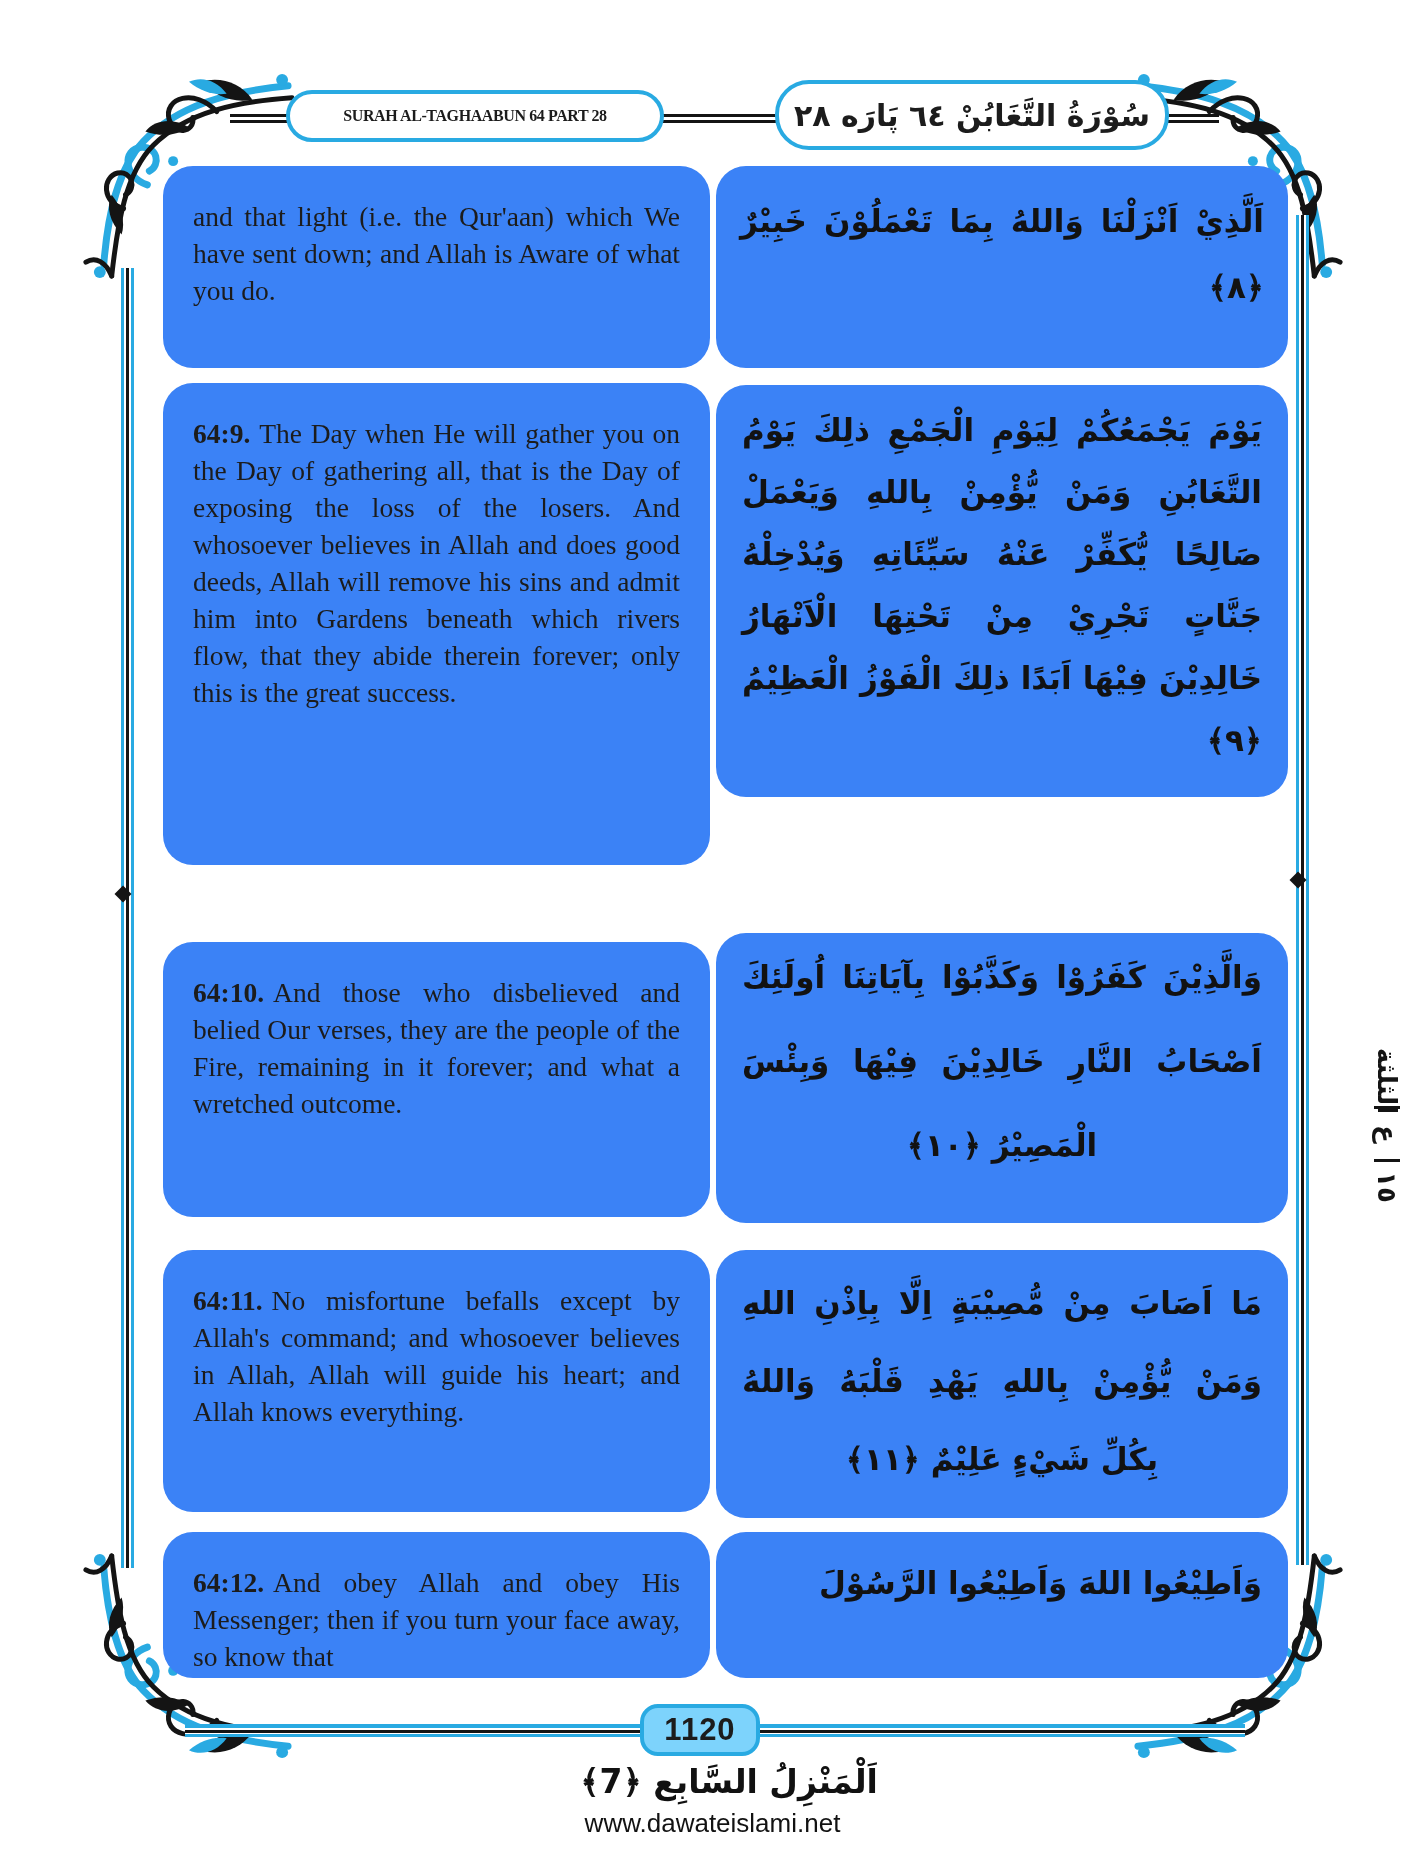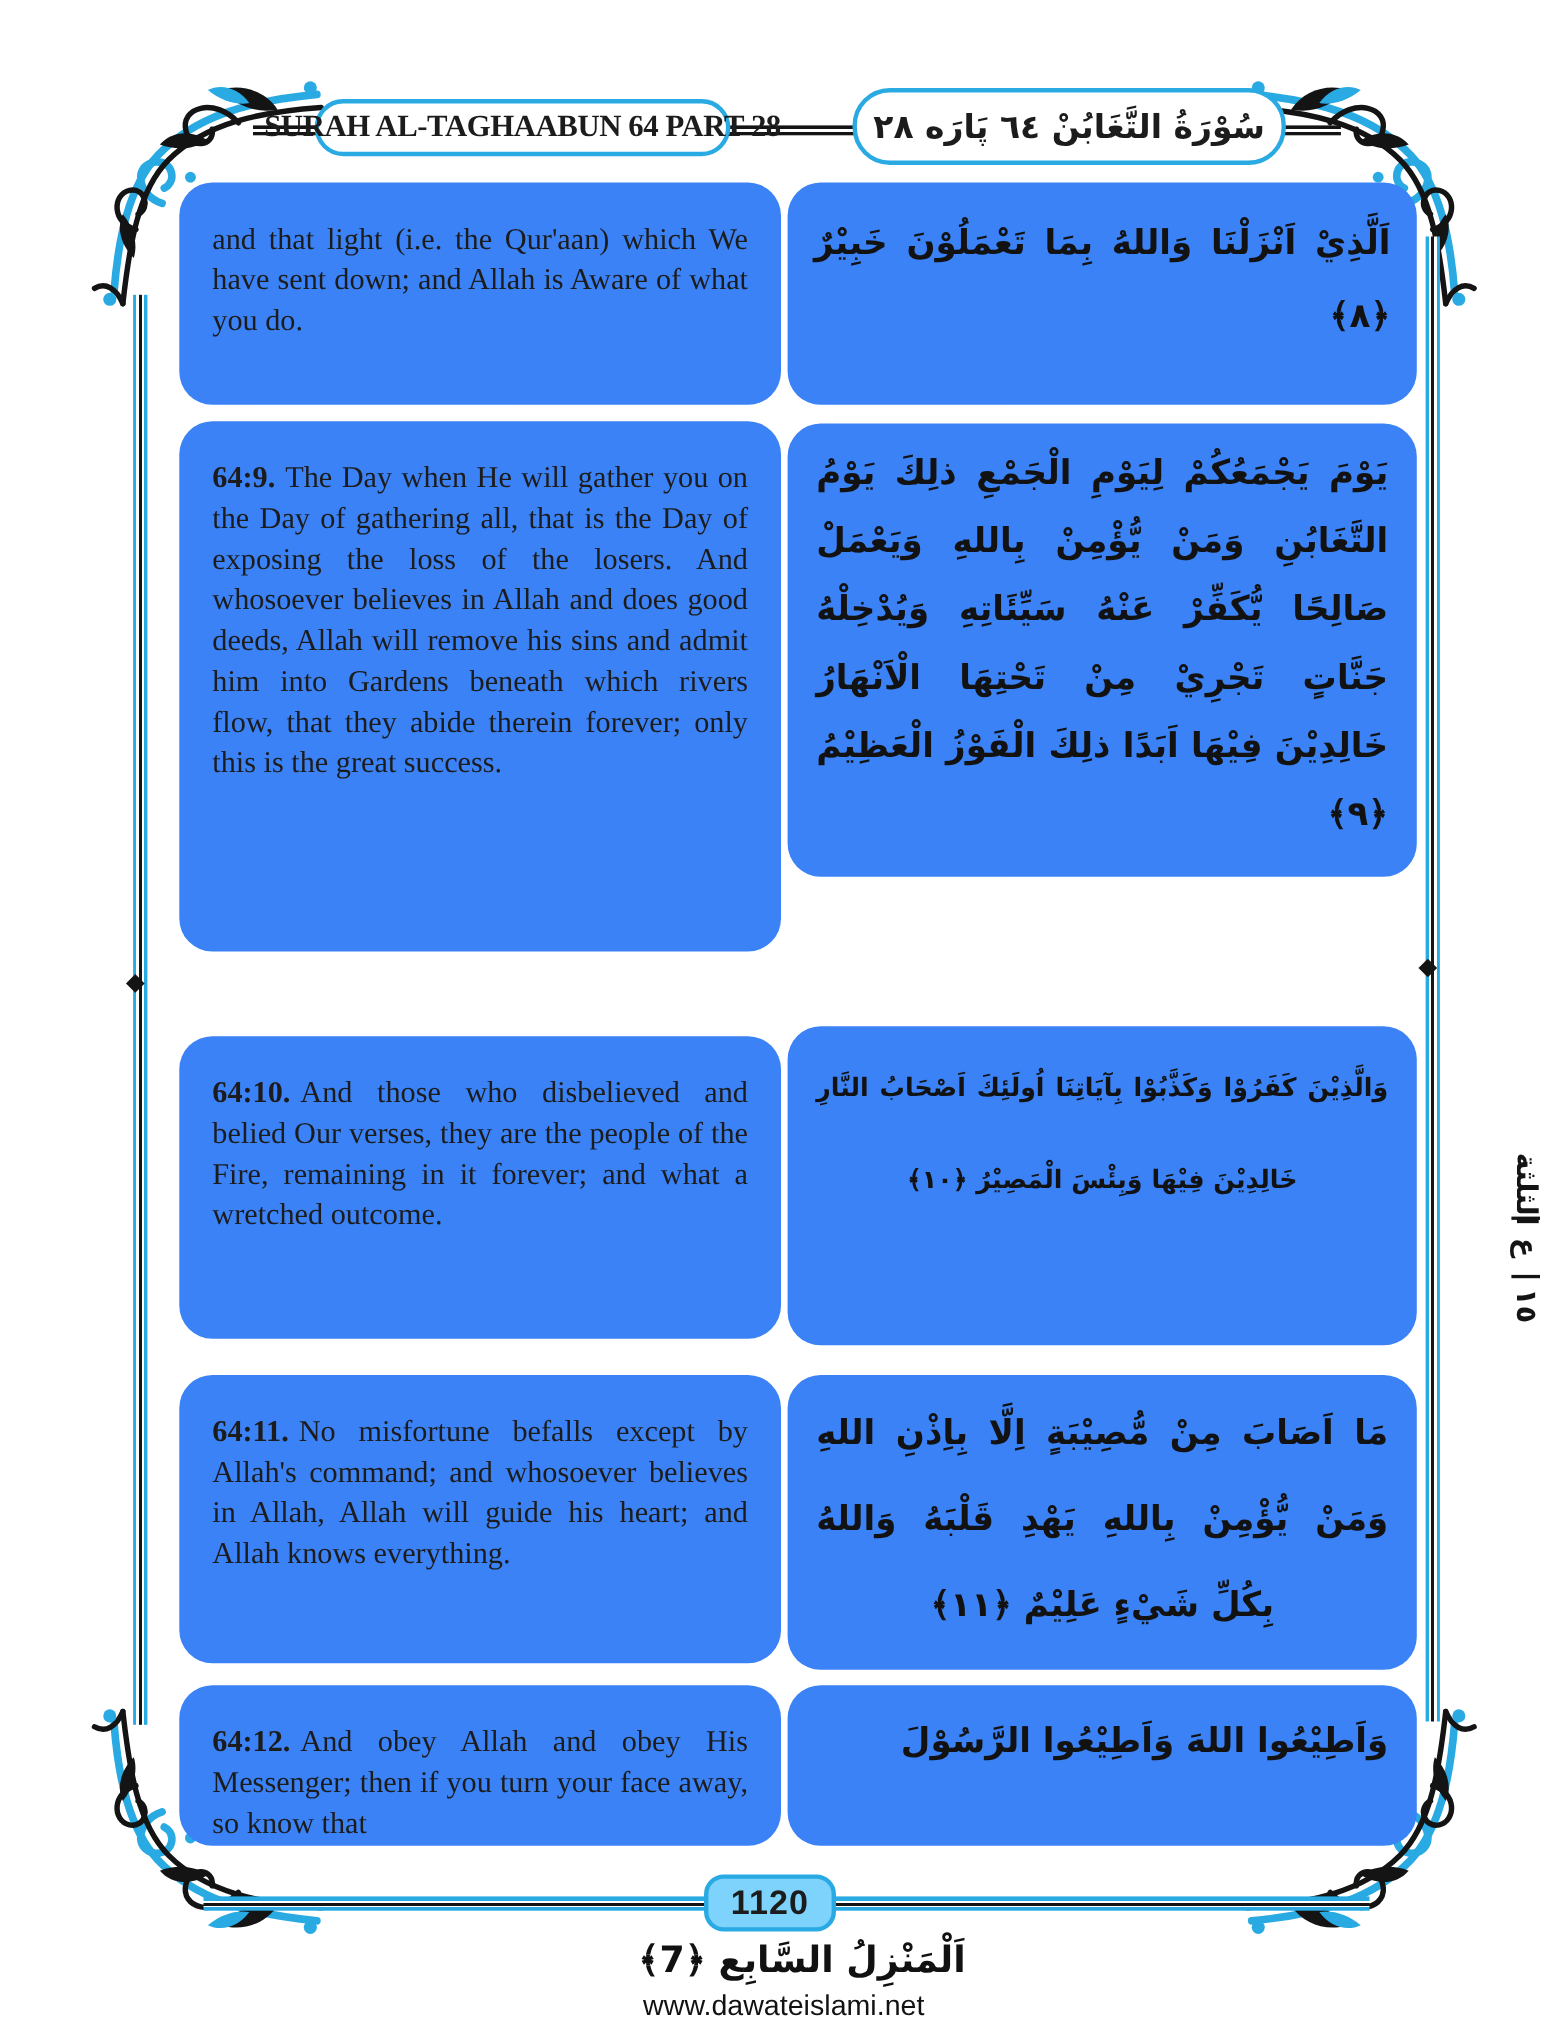--- a/index.html
+++ b/index.html
@@ -17,41 +17,41 @@
   .diamond{position:absolute;width:12px;height:12px;background:#141414;transform:rotate(45deg);}
   .corner{position:absolute;width:218px;height:218px;}
   .corner svg{width:100%;height:100%;}
   .corner.tr{transform:scaleX(-1);}
   .corner.bl{transform:scaleY(-1);}
   .corner.br{transform:scale(-1,-1);}
   
   .pill{position:absolute;background:#ffffff;border:4px solid #29aae2;border-radius:34px;
     display:flex;align-items:center;justify-content:center;box-sizing:border-box;}
   .pill-en{left:286px;top:90px;width:378px;height:52px;}
-  .pill-en span{font-weight:bold;font-size:28px;letter-spacing:-0.4px;white-space:nowrap;}
+  .pill-en span{font-weight:bold;font-size:16px;letter-spacing:-0.4px;white-space:nowrap;}
   .pill-ar{left:775px;top:80px;width:394px;height:70px;}
   .pill-ar span{font-family:"DejaVu Sans",sans-serif;font-weight:bold;font-size:30px;direction:rtl;white-space:nowrap;}
   
   .col{position:absolute;top:0;}
   .col-en{left:163px;width:547px;}
   .col-ar{left:716px;width:572px;}
   .blk{background:#3b82f6;border-radius:30px;box-sizing:border-box;}
   .blk-en{padding:32px 30px 0;font-size:27.5px;line-height:37px;text-align:justify;}
   .blk-en .ref{font-weight:bold;margin-right:9px;}
   .blk-en .ref:empty{margin-right:0;}
   .blk-ar{direction:rtl;font-family:"DejaVu Sans",sans-serif;font-weight:bold;
     text-align:justify;color:#121212;}
   .en1{margin-top:166px;min-height:202px;}
   .en2{margin-top:15px;min-height:482px;}
   .en3{margin-top:77px;min-height:275px;}
   .en4{margin-top:33px;min-height:262px;}
   .en5{margin-top:20px;min-height:146px;}
   .ar1{margin-top:166px;min-height:202px;font-size:31px;line-height:66px;padding:22px 24px 0;}
   .ar2{margin-top:17px;min-height:412px;font-size:31px;line-height:62px;padding:14px 26px 0;}
-  .ar3{margin-top:136px;min-height:290px;font-size:23px;line-height:84px;padding:14px 26px 0;text-align-last:center;}
+  .ar3{margin-top:136px;min-height:290px;font-size:31px;line-height:84px;padding:2px 26px 0;text-align-last:center;}
   .ar4{margin-top:27px;min-height:268px;font-size:31px;line-height:78px;padding:14px 26px 0;text-align-last:center;}
   .ar5{margin-top:14px;min-height:146px;font-size:31px;line-height:62px;padding:20px 26px 0;}
   
   .ruku{position:absolute;left:1352px;top:1066px;width:70px;display:flex;flex-direction:column;
     align-items:center;gap:10px;font-family:"DejaVu Sans",sans-serif;font-weight:bold;color:#141414;}
   .ruku .seg{transform:rotate(90deg);font-size:26px;direction:rtl;white-space:nowrap;}
   .ruku .bar{width:26px;height:3px;background:#141414;}
   
   .pagenum{position:absolute;left:640px;top:1704px;width:120px;height:52px;background:#7dd3fc;
     border:4px solid #29aae2;border-radius:18px;box-sizing:border-box;display:flex;align-items:center;justify-content:center;}

